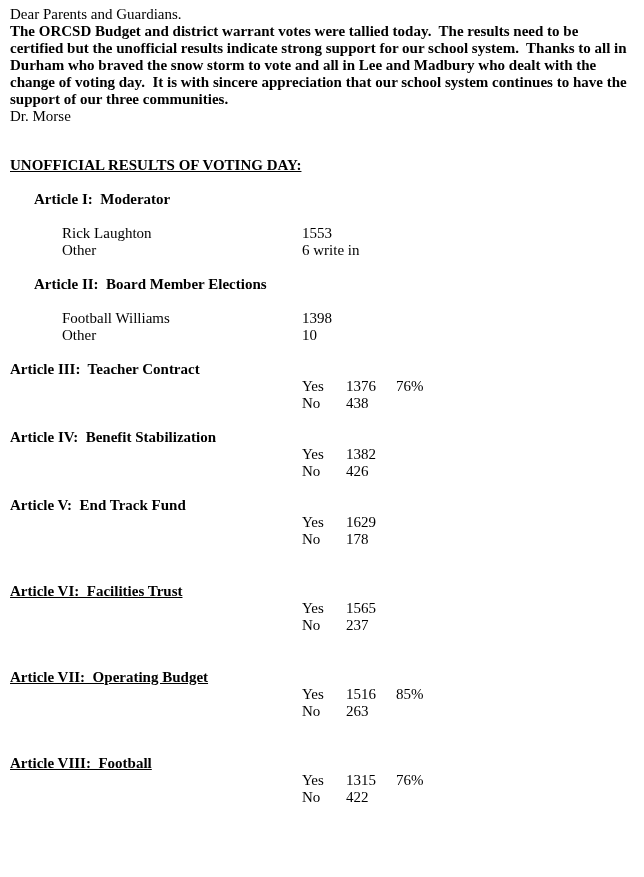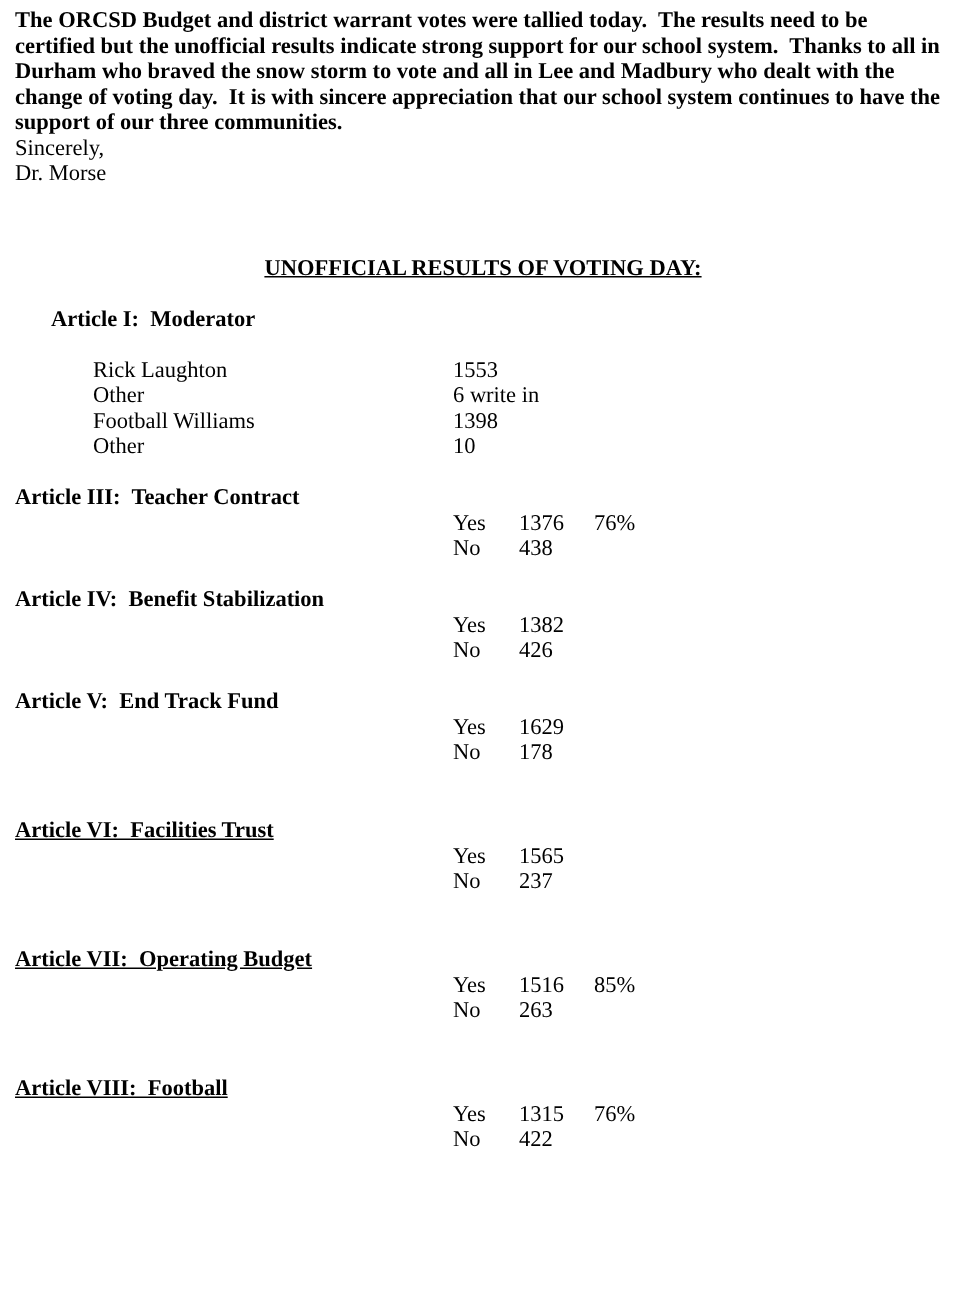--- a/index.html
+++ b/index.html
@@ -18,24 +18,24 @@
     padding: 6px 10px 20px 10px;
   }
   .letter div {
     white-space: pre-wrap;
   }
   .letter .body-par {
     max-width: 626px;
     font-weight: bold;
   }
   .results-title {
-    text-align: center;
+    text-align: left;
     font-weight: bold;
     text-decoration: underline;
-    margin-top: 46px;
+    margin-top: 32px;
     margin-bottom: 17px;
     white-space: pre-wrap;
   }
   .article-heading {
     font-weight: bold;
     white-space: pre-wrap;
     margin-top: 17px;
   }
   .article.gap-2 .article-heading {
     margin-top: 35px;
@@ -69,40 +69,41 @@
     text-align: left;
   }
   .vote-row .vpct {
     margin-left: 14px;
   }
 </style>
 </head>
 <body>
 
 <div class="letter">
+  <div>Dear Parents and Guardians.</div>
   <div class="body-par">The ORCSD Budget and district warrant votes were tallied today.  The results need to be certified but the unofficial results indicate strong support for our school system.  Thanks to all in Durham who braved the snow storm to vote and all in Lee and Madbury who dealt with the change of voting day.  It is with sincere appreciation that our school system continues to have the support of our three communities.</div>
-  <div>Sincerely,</div>
   <div>Dr. Morse</div>
 </div>
 
 <div class="results-title">UNOFFICIAL RESULTS OF VOTING DAY:</div>
 
 <div class="article head-gap">
   <div class="article-heading">Article I:  Moderator</div>
   <div class="row name-row">
     <span class="nlabel">Rick Laughton</span>
     <span class="nval">1553</span>
   </div>
   <div class="row name-row">
     <span class="nlabel">Other</span>
     <span class="nval">6 write in</span>
   </div>
 </div>
 
 <div class="article head-gap">
+  <div class="article-heading">Article II:  Board Member Elections</div>
   <div class="row name-row">
     <span class="nlabel">Football Williams</span>
     <span class="nval">1398</span>
   </div>
   <div class="row name-row">
     <span class="nlabel">Other</span>
     <span class="nval">10</span>
   </div>
 </div>
 

